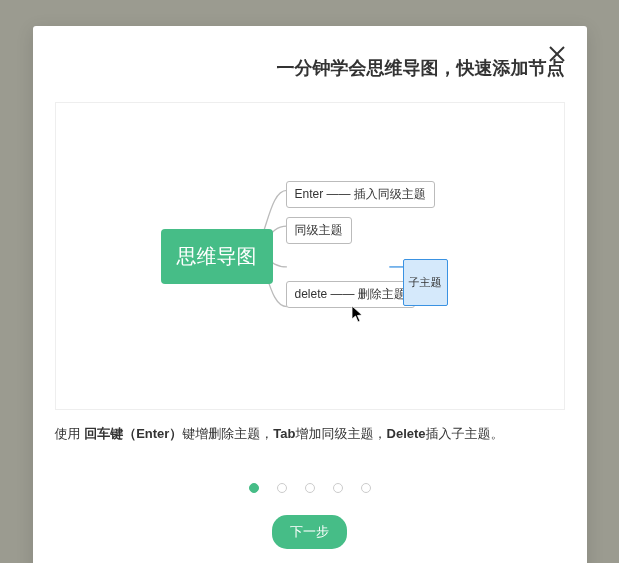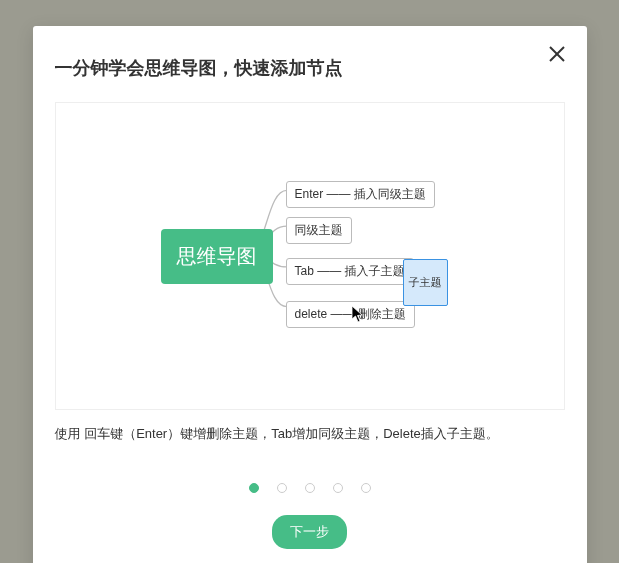--- a/index.html
+++ b/index.html
@@ -26,21 +26,21 @@
       position: absolute;
       top: 16px;
       right: 18px;
       width: 24px;
       height: 24px;
       cursor: pointer;
       color: #333;
     }
     .close-btn svg { width: 100%; height: 100%; }
     .title {
-      text-align: left;
+      text-align: right;
       font-size: 18px;
       font-weight: 700;
       color: #333;
       margin-top: 8px;
       margin-bottom: 22px;
     }
     .canvas {
       border: 1px solid #eee;
       width: 100%;
       height: 308px;
@@ -64,21 +64,21 @@
       border: 1px solid #bbb;
       color: #333;
       font-size: 12px;
       padding: 4px 8px;
       border-radius: 3px;
       white-space: nowrap;
     }
     .c1 { left: 230px; top: 78px; }
     .c2 { left: 230px; top: 114px; }
     .c3 { left: 230px; top: 155px; }
-    .c4 { left: 230px; top: 198px; }
+    .c4 { left: 230px; top: 178px; }
     .sub-node {
       position: absolute;
       left: 347px;
       top: 156px;
       background: #d5e9fb;
       border: 1px solid #3a92e2;
       color: #333;
       font-size: 11px;
       padding: 15px 5px;
       border-radius: 2px;
@@ -89,21 +89,21 @@
       top: 202px;
       width: 14px;
       height: 18px;
     }
     .caption {
       font-size: 13px;
       color: #333;
       margin-top: 14px;
       line-height: 1.6;
     }
-    .caption b { font-weight: 400; }
+    .caption b { font-weight: 700; }
     .dots {
       display: flex;
       justify-content: center;
       gap: 18px;
       margin-top: 38px;
     }
     .dot {
       width: 10px;
       height: 10px;
       border-radius: 50%;
@@ -145,21 +145,20 @@
       <path d="M193 148 C 210 148, 210 88, 230 88" stroke="#bbb" fill="none" stroke-width="1.3"></path>
       <path d="M193 148 C 210 148, 210 124, 230 124" stroke="#bbb" fill="none" stroke-width="1.3"></path>
       <path d="M193 148 C 210 148, 210 165, 230 165" stroke="#bbb" fill="none" stroke-width="1.3"></path>
       <path d="M193 148 C 210 148, 210 205, 230 205" stroke="#bbb" fill="none" stroke-width="1.3"></path>
       <path d="M332 165 L 347 165" stroke="#3a92e2" fill="none" stroke-width="1.3"></path>
     </svg>
 
     <div class="root-node">思维导图</div>
     <div class="child-node c1">Enter —— 插入同级主题</div>
     <div class="child-node c2">同级主题</div>
-    <div class="child-node c3">Tab —— 插入子主题</div>
     <div class="child-node c4">delete —— 删除主题</div>
     <div class="sub-node">子主题</div>
 
     <svg class="cursor-svg" viewBox="0 0 14 18">
       <path d="M1 1 L1 14 L4.5 11 L7 17 L9 16 L6.5 10.5 L11 10 Z" fill="#000" stroke="#fff" stroke-width="0.8"></path>
     </svg>
   </div>
 
   <div class="caption">
     <span>使用 </span><b>回车键（Enter）</b><span>键增删除主题，</span><b>Tab</b><span>增加同级主题，</span><b>Delete</b><span>插入子主题。</span>

